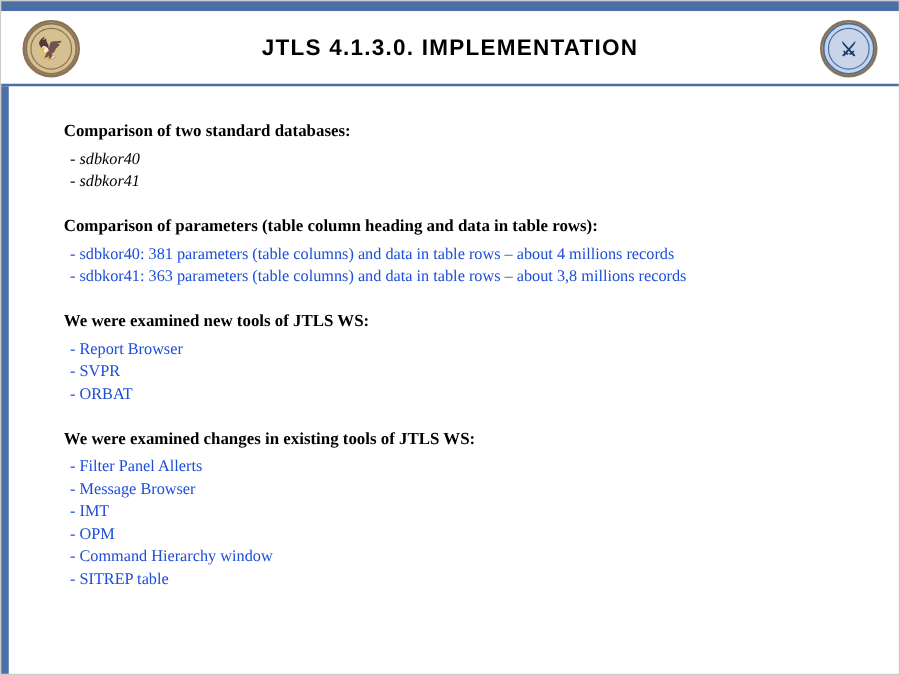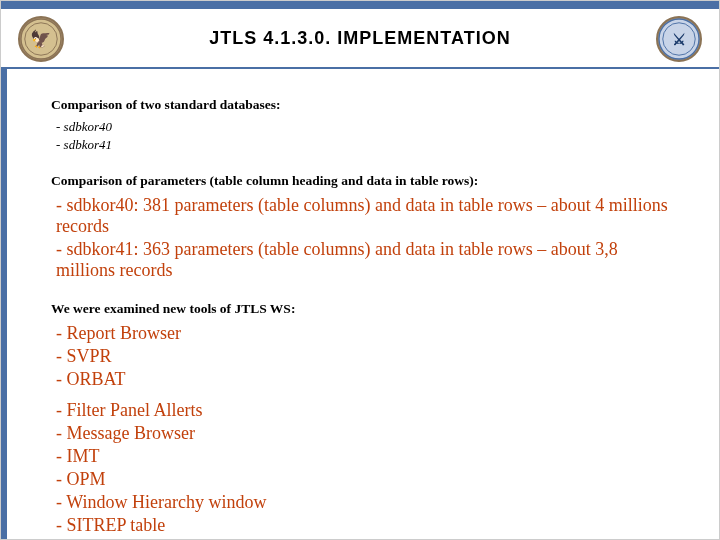--- a/index.html
+++ b/index.html
@@ -98,24 +98,24 @@
 
     .section-heading {
       font-weight: bold;
       font-size: 13.5px;
       margin-bottom: 6px;
       margin-top: 10px;
       color: #000000;
     }
 
     .item-line {
-      font-size: 18px;
+      font-size: 13px;
       margin-bottom: 2px;
       padding-left: 5px;
-      color: #c2410c;
+      color: #1d4ed8;
     }
 
     .italic-line {
       font-style: italic;
       font-size: 13px;
       margin-bottom: 2px;
       padding-left: 5px;
       color: #000000;
     }
 
@@ -188,22 +188,23 @@
     <div>
       <div class="section-heading">We were examined new tools of JTLS WS:</div>
       <div class="item-line">- Report Browser</div>
       <div class="item-line">- SVPR</div>
       <div class="item-line">- ORBAT</div>
     </div>
 
     <div class="spacer"></div>
 
     <div>
+      <div class="section-heading">We were examined changes in existing tools of JTLS WS:</div>
       <div class="item-line">-  Filter Panel Allerts</div>
       <div class="item-line">- Message Browser</div>
       <div class="item-line">- IMT</div>
       <div class="item-line">- OPM</div>
-      <div class="item-line">- Window Hierarchy window</div>
+      <div class="item-line">- Command Hierarchy window</div>
       <div class="item-line">- SITREP table</div>
     </div>
 
   </div>
 </div>
 
 </body></html>

